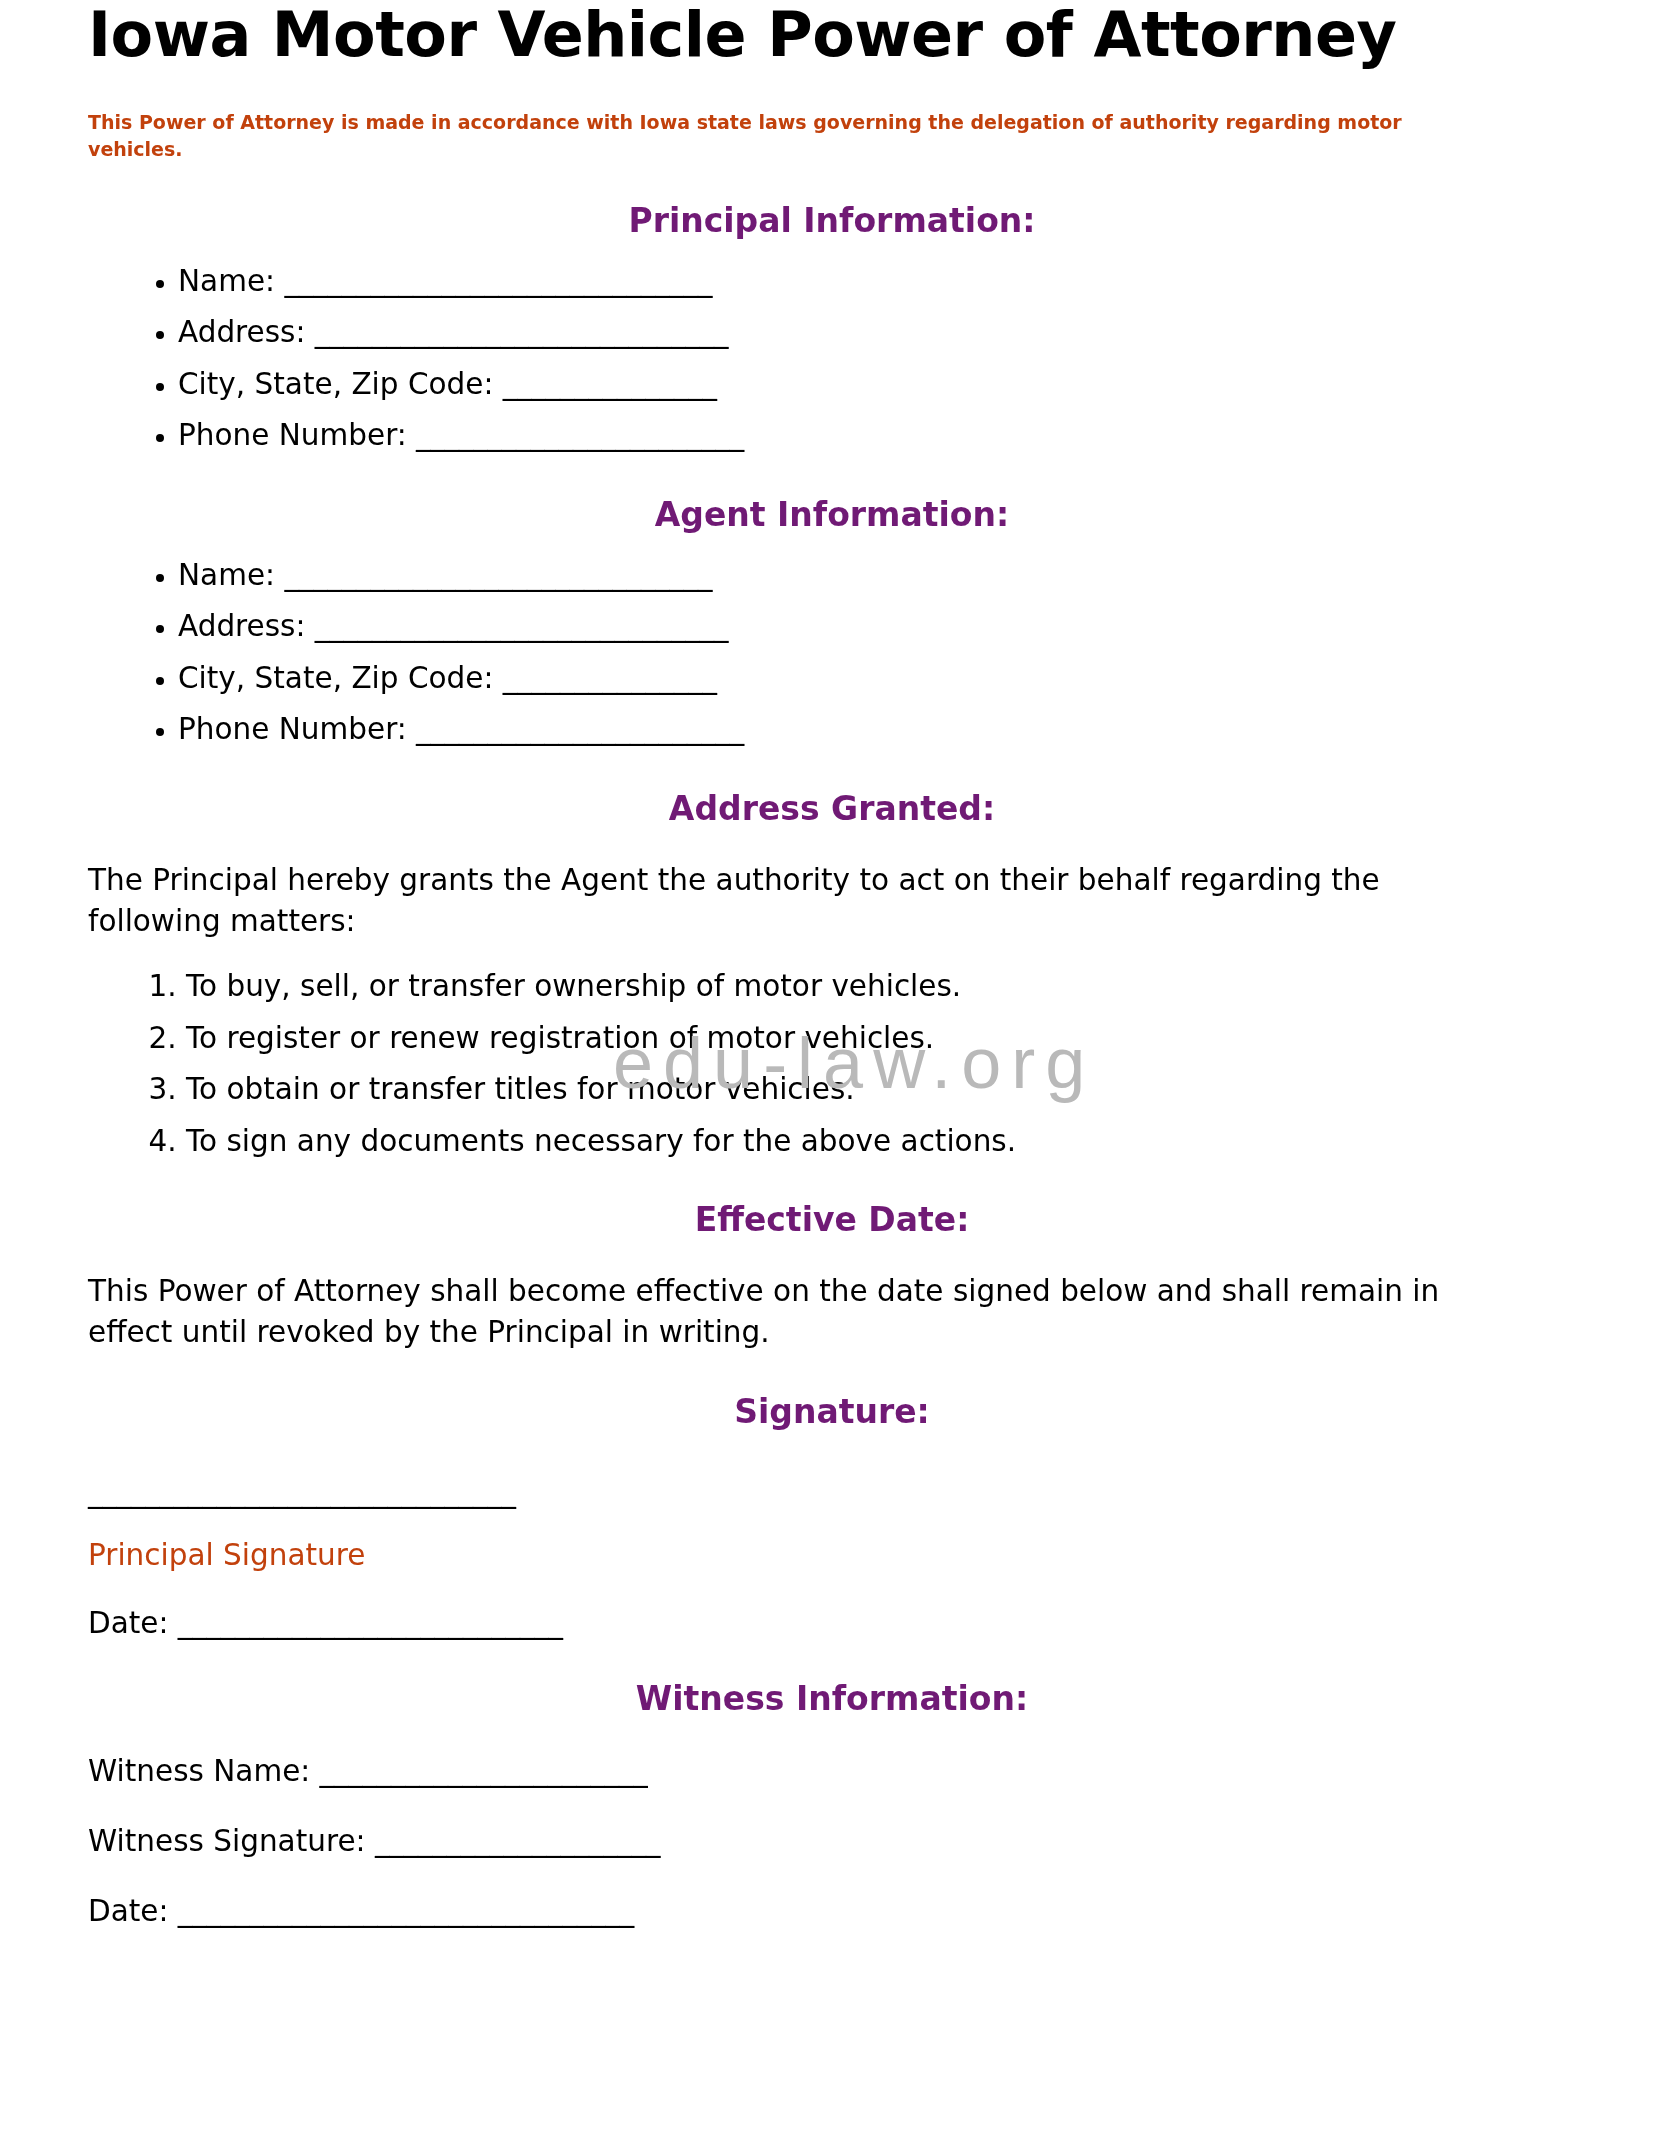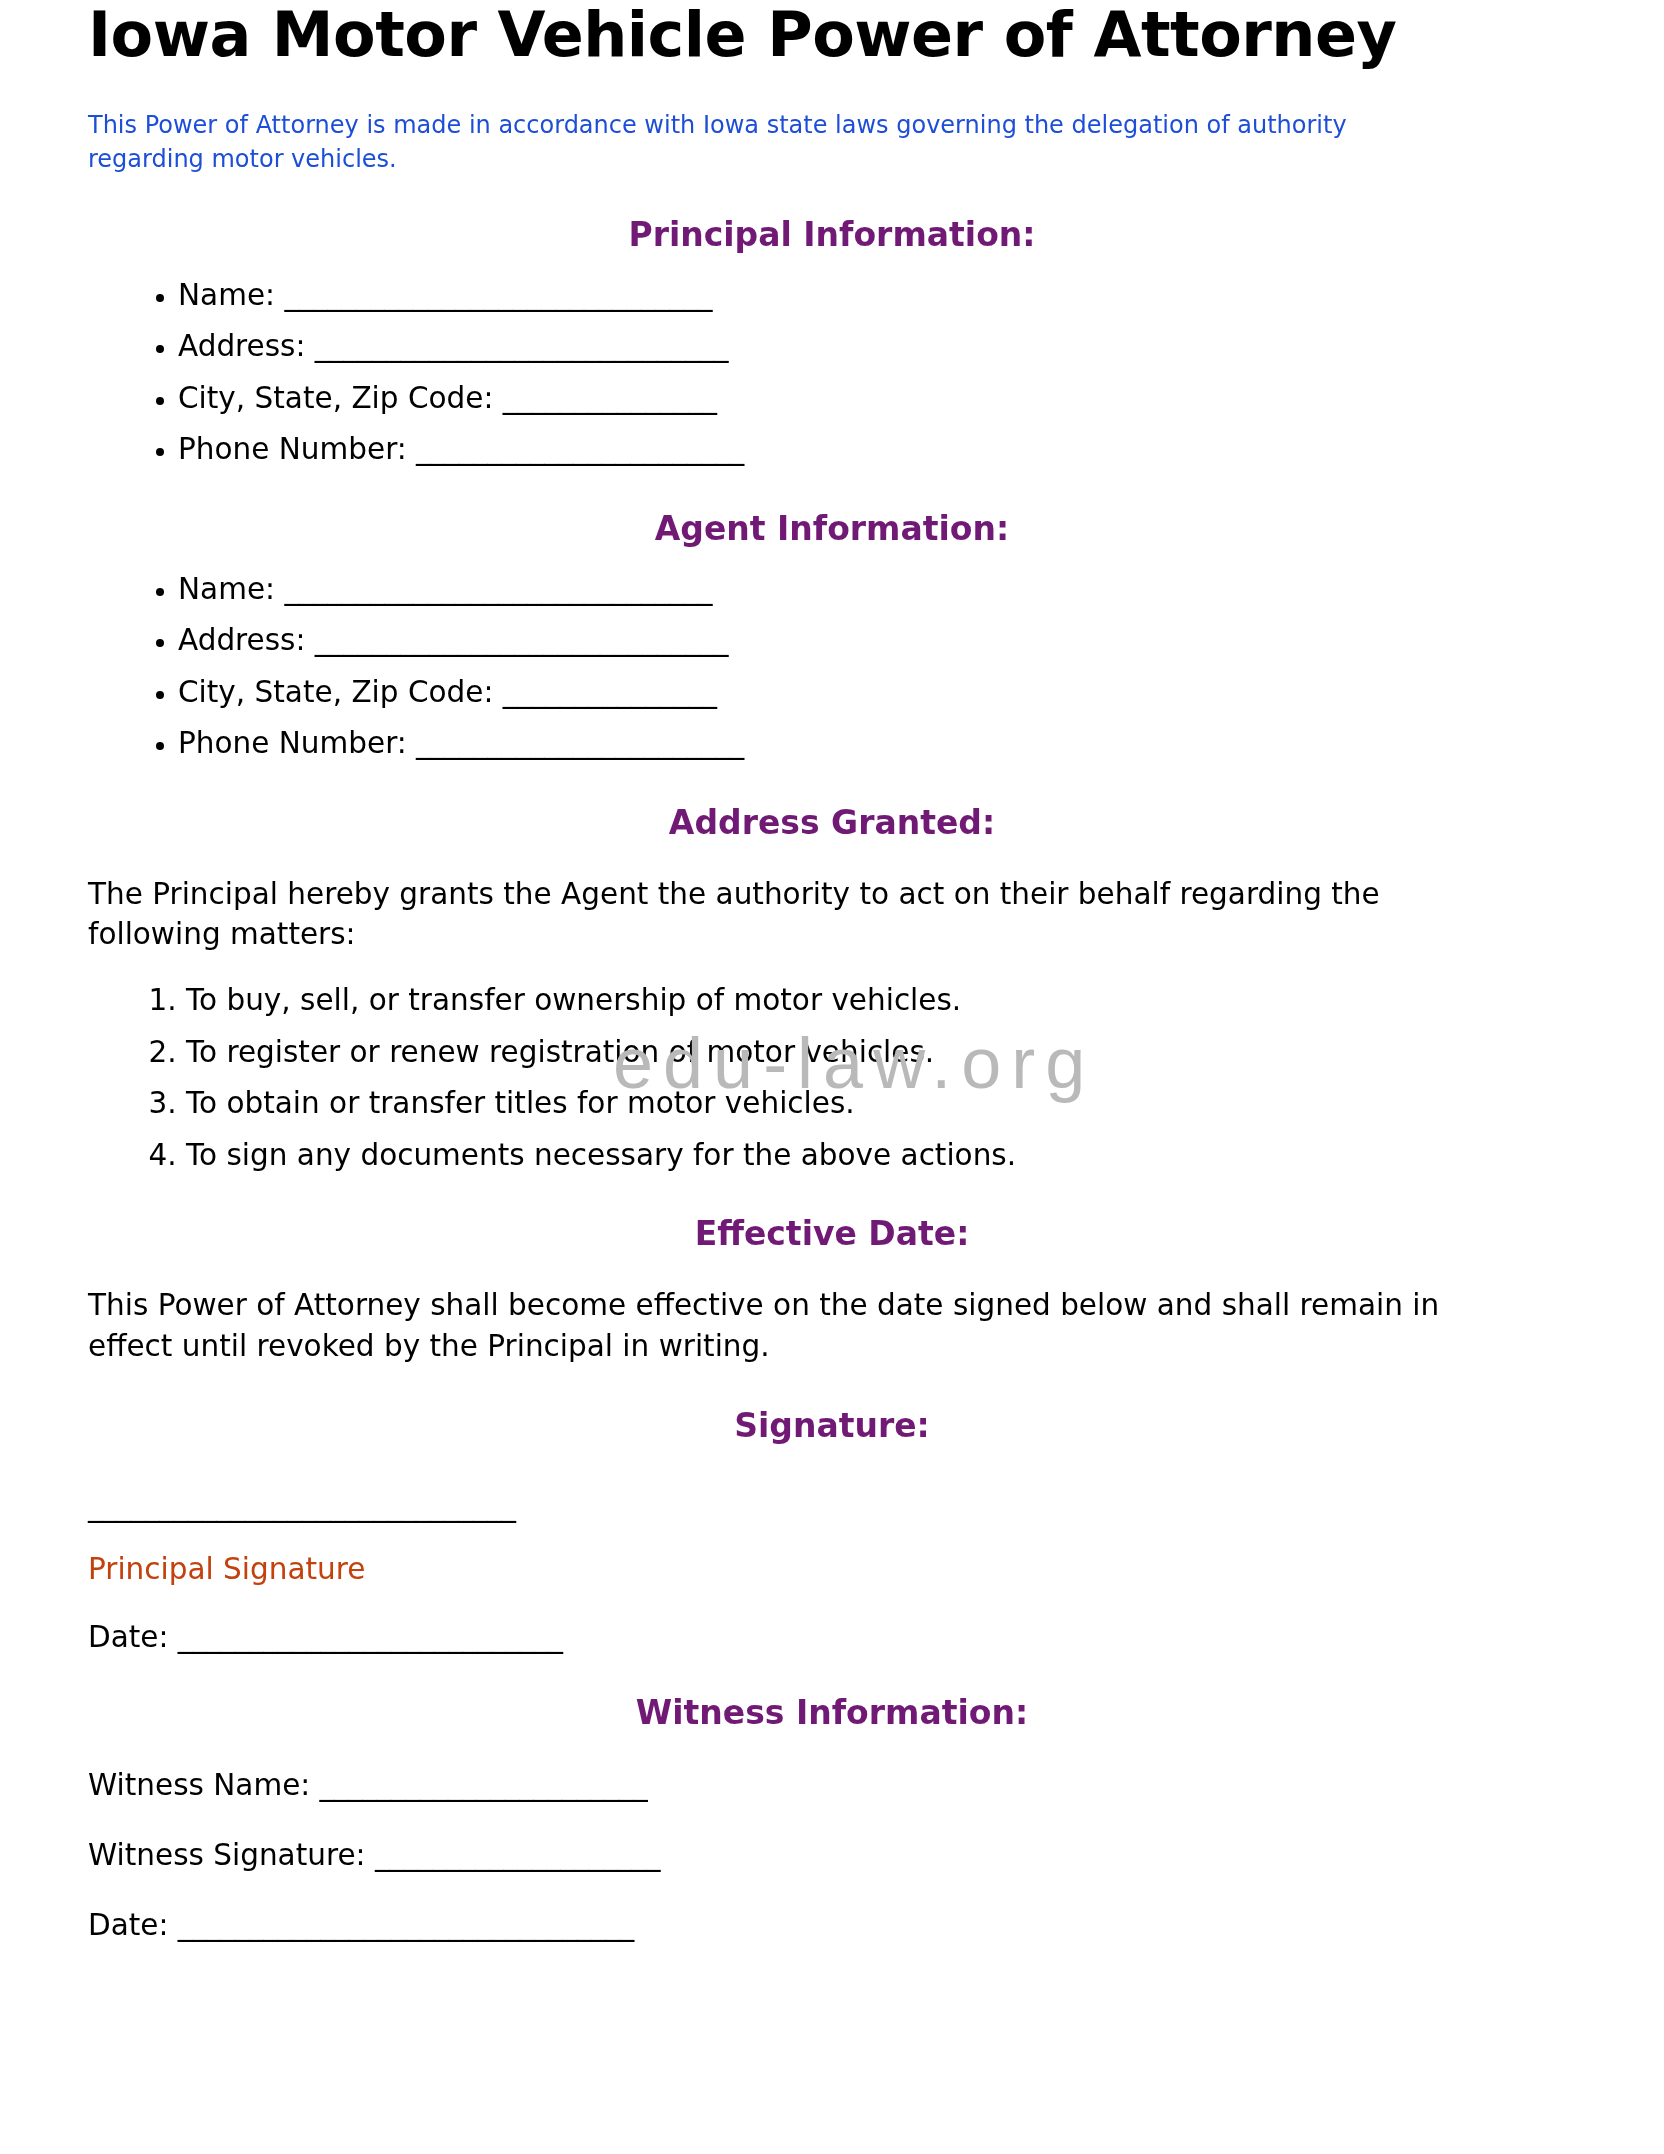--- a/index.html
+++ b/index.html
@@ -25,25 +25,26 @@
   }
   .doc-title {
     font-size: 62px;
     font-weight: bold;
     letter-spacing: -0.5px;
     margin: 0;
     line-height: 1.12;
     color: #000;
   }
   .intro-para {
-    font-size: 24px;
+    font-size: 19px;
     line-height: 1.38;
     margin: 40px 0 0 0;
     max-width: 1320px;
-    color: #1d4ed8;
+    color: #c2410c;
+    font-weight: bold;
   }
   .section-heading {
     font-size: 33px;
     font-weight: bold;
     margin: 39px 0 0 0;
     color: #701a75;
     text-align: center;
   }
   .body-para {
     font-size: 29.5px;

